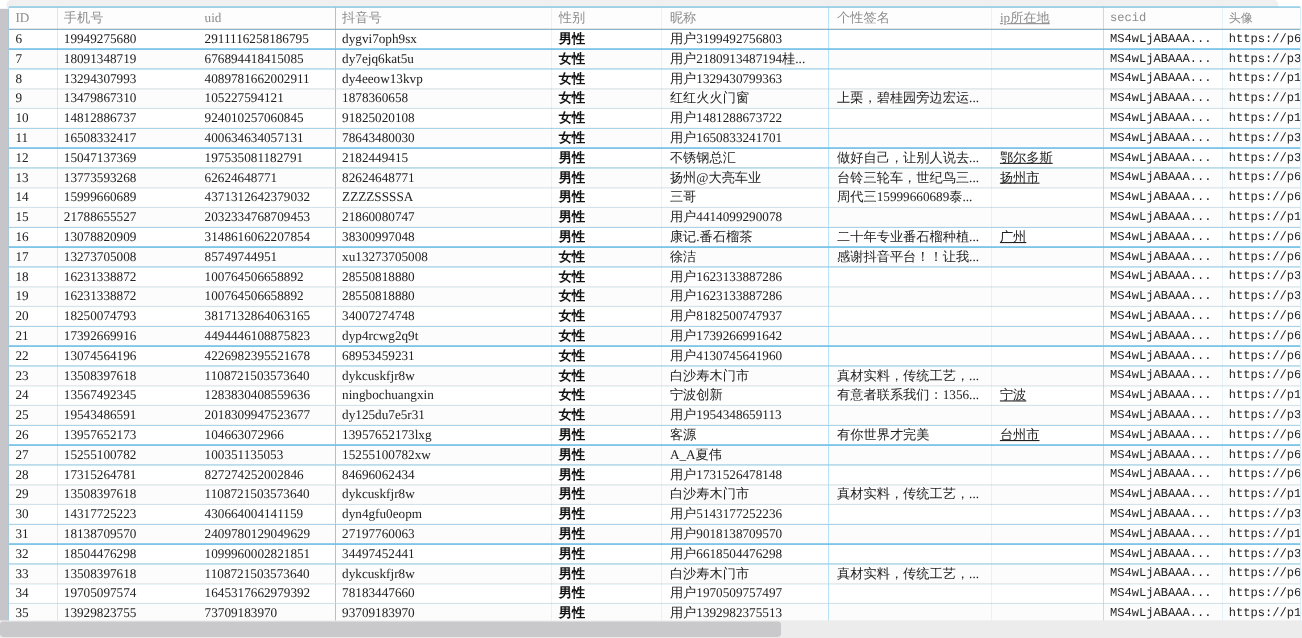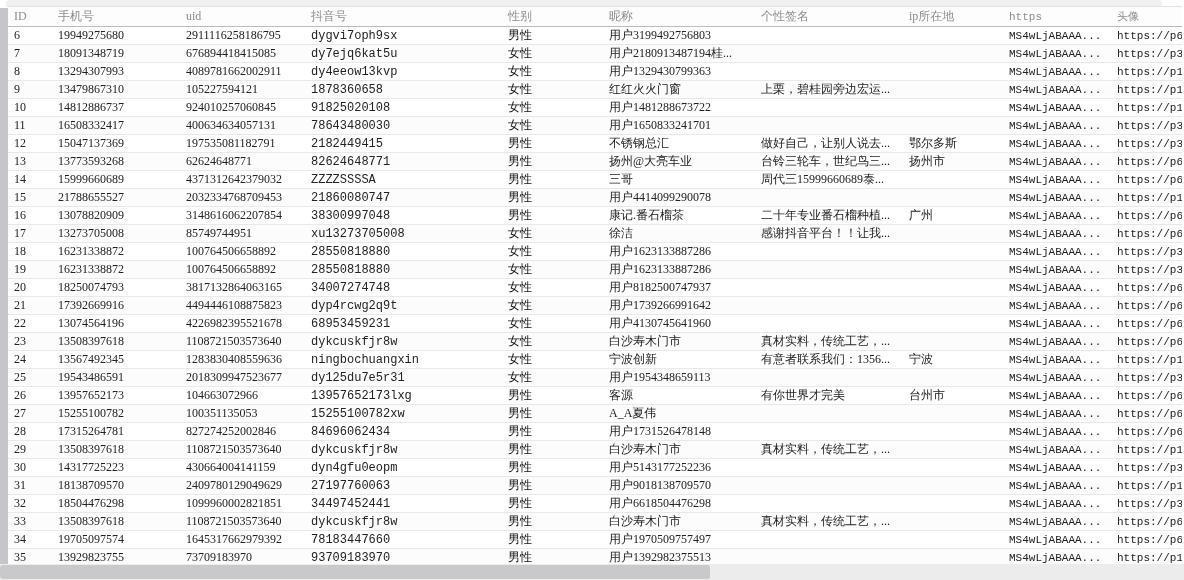--- a/index.html
+++ b/index.html
@@ -16,25 +16,25 @@
            font-size:12px; vertical-align:middle; }
   thead th { height:20px; color:#8d8d8d; font-weight:normal; text-align:left;
              border-bottom:1px solid #bdbdbd; border-top:1px solid #e2e2e2;
              background:#fdfdfd; }
   tbody td { height:16px; color:#222222; border-bottom:1px solid #e9e9e9;
              background:#ffffff; }
   tbody tr:nth-child(even) td { background:#fcfcfc; }
   .col-id       { width:44px;  padding-left:6px; }
   .col-phone    { width:128px; padding-left:6px; }
   .col-uid      { width:125px; padding-left:6px;margin-left:17px; }
-  .col-douyin   { width:196px; padding-left:6px;font-family:Liberation Mono, monospace; }
-  .col-gender   { width:100px; padding-left:7px; font-weight:normal; color:#111; }
+  .col-douyin   { width:196px; padding-left:6px; }
+  .col-gender   { width:100px; padding-left:7px; font-weight:bold; color:#111; }
   .col-nickname { width:152px; padding-left:8px; }
   .col-signature{ width:148px; padding-left:8px; }
-  .col-ip       { width:102px; padding-left:8px; }
+  .col-ip       { width:102px; padding-left:8px;text-decoration:underline; }
   .col-secid    { width:108px; padding-left:6px; font-family:"Liberation Mono","DejaVu Sans Mono",monospace; font-size:11px; }
   .col-avatar   { width:120px; padding-left:6px; font-family:"Liberation Mono","DejaVu Sans Mono",monospace; font-size:11px; }
   thead th.col-gender { font-weight:normal; color:#8d8d8d; }
   .h-scroll-track { position:absolute; left:0; bottom:0; width:1184px; height:16px;
                     background:#ececec; }
   .h-scroll-thumb { position:absolute; left:0; bottom:1px; width:710px; height:14px;
                     background:#c9c9cc; border-radius:3px; }
 </style>
 </head>
 <body>
@@ -48,21 +48,21 @@
     <thead>
       <tr id="header-row">
           <th class="col-id">ID</th>
           <th class="col-phone">手机号</th>
           <th class="col-uid">uid</th>
           <th class="col-douyin">抖音号</th>
           <th class="col-gender">性别</th>
           <th class="col-nickname">昵称</th>
           <th class="col-signature">个性签名</th>
           <th class="col-ip">ip所在地</th>
-          <th class="col-secid">https</th>
+          <th class="col-secid">secid</th>
           <th class="col-avatar">头像</th>
         </tr>
     </thead>
     <tbody id="table-body">
         <tr>
           <td class="col-id">6</td>
           <td class="col-phone">19949275680</td>
           <td class="col-uid">2911116258186795</td>
           <td class="col-douyin">dygvi7oph9sx</td>
           <td class="col-gender">男性</td>

